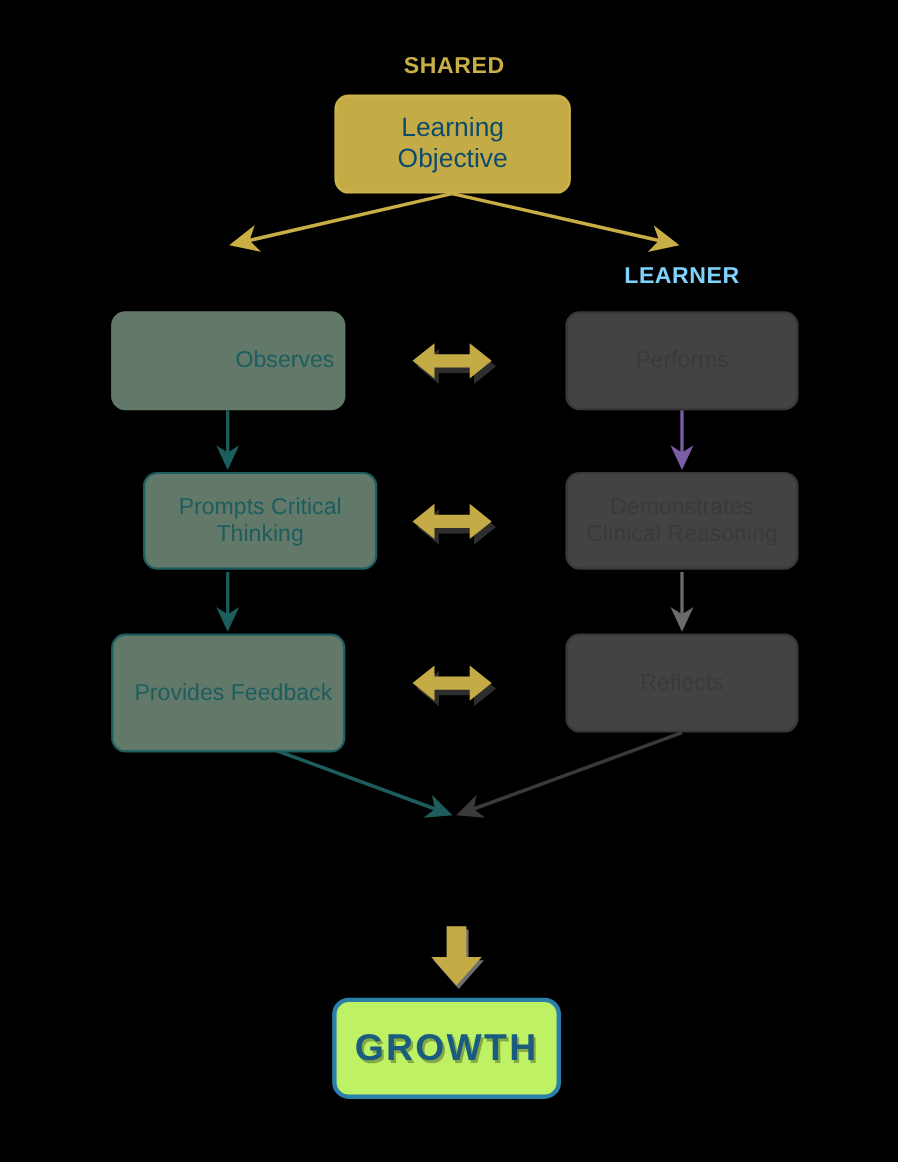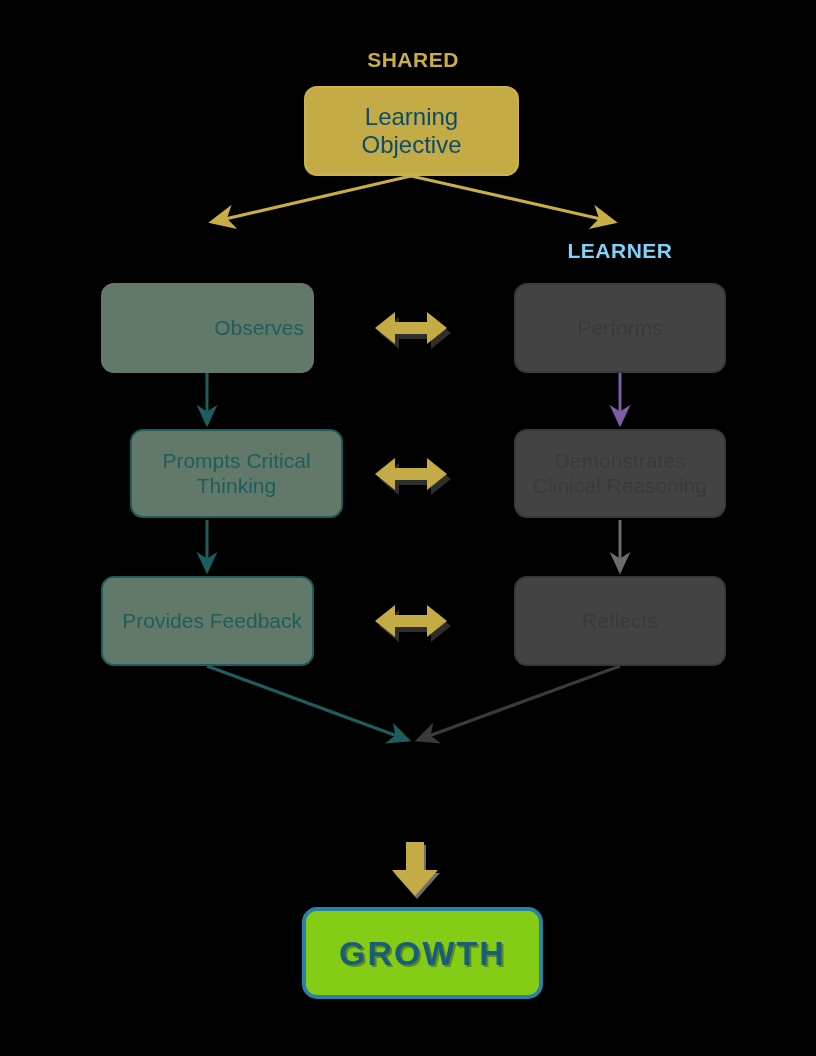--- a/index.html
+++ b/index.html
@@ -84,27 +84,27 @@
     color: #3a3a3a;
     font-size: 21px;
     border: 2.5px solid #383838;
   }
 
   #box-objective { left: 304px; top: 86px;  width: 215px; height: 90px; }
   #box-observes  { left: 101px; top: 283px; width: 213px; height: 90px; }
   #box-performs  { left: 514px; top: 283px; width: 212px; height: 90px; }
   #box-prompts   { left: 101px; top: 429px; width: 213px; height: 89px; margin-left: 29px; }
   #box-demo      { left: 514px; top: 429px; width: 212px; height: 89px; }
-  #box-feedback  { left: 101px; top: 576px; width: 213px; height: 90px; }
+  #box-feedback  { left: 101px; top: 576px; width: 213px; height: 108px; }
   #box-reflects  { left: 514px; top: 576px; width: 212px; height: 90px; }
   #box-goal      { left: 304px; top: 745px; width: 215px; height: 90px; }
 
   #box-growth {
-    left: 302px; top: 907px; width: 241px; height: 92px;
-    background: #84cc16;
+    left: 302px; top: 907px; width: 208px; height: 92px;
+    background: #bef264;
     border: 4px solid #2b80a9;
     border-radius: 15px;
     box-shadow: 5px 5px 0 rgba(0,0,0,0.55);
   }
   #box-growth .label {
     font-size: 34px;
     font-weight: bold;
     letter-spacing: 2px;
     color: #1a5c80;
     text-shadow: 2px 2px 0 rgba(0,0,0,0.30);

